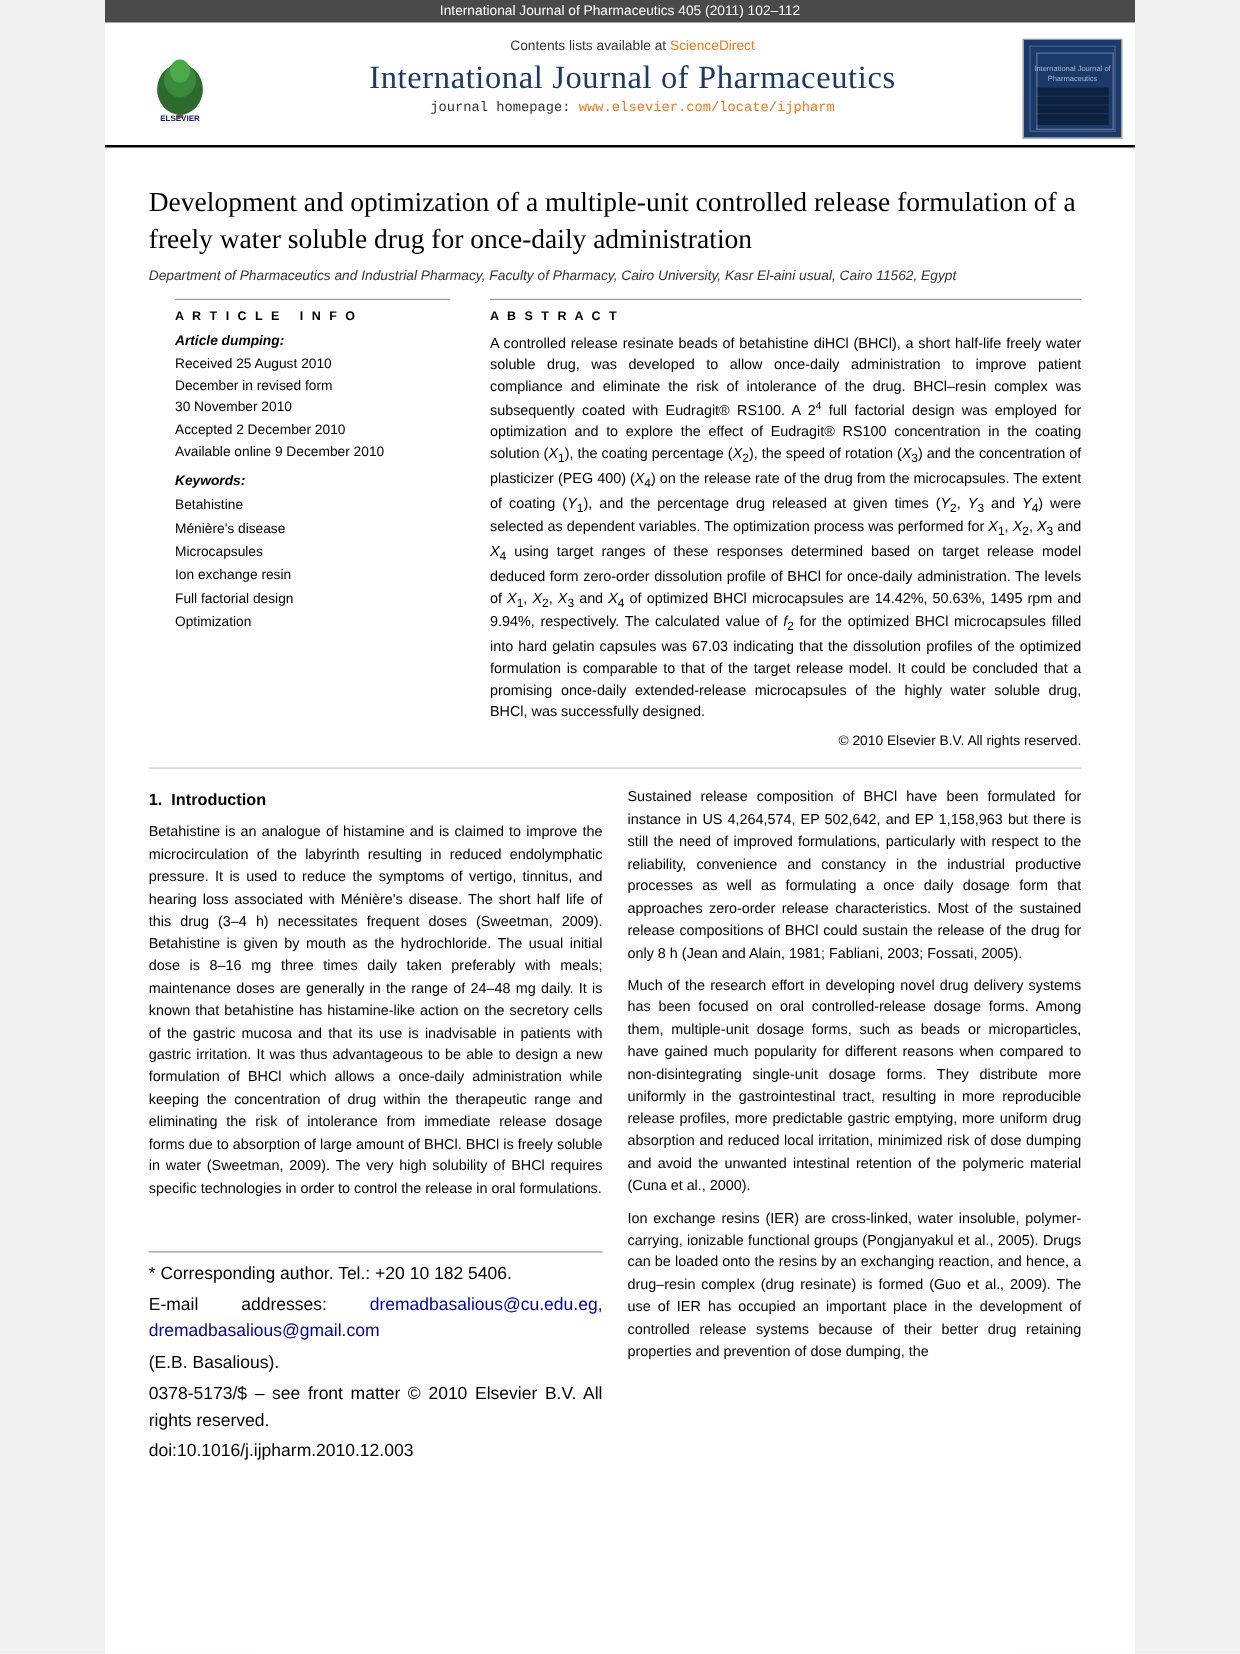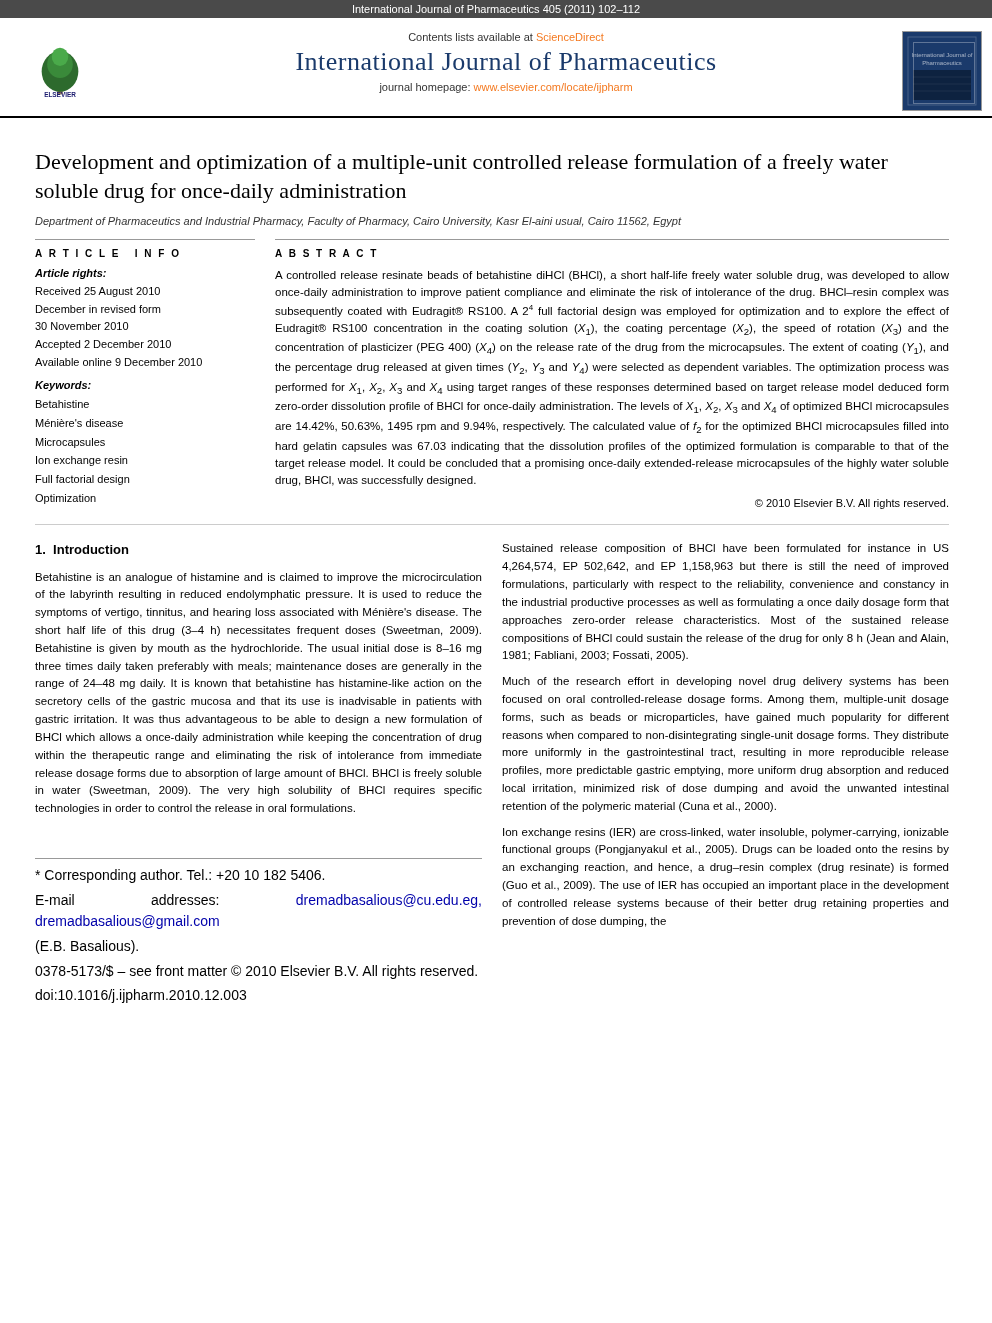--- a/index.html
+++ b/index.html
@@ -7,21 +7,21 @@
       background: #f0f0f0;
       font-family: 'Times New Roman', Times, serif;
       font-size: 13px;
       color: #000;
       display: flex;
       justify-content: center;
       align-items: flex-start;
       min-height: 1323px;
     }
     .page {
-      width: 992px;
+      width: 824px;
       min-height: 1323px;
       background: #fff;
       position: relative;
     }
     .top-bar {
       background: #4a4a4a;
       color: #fff;
       text-align: center;
       font-size: 11px;
       padding: 3px 0;
@@ -67,21 +67,21 @@
     .journal-title {
       font-family: 'Times New Roman', serif;
       font-size: 26px;
       font-weight: normal;
       color: #1a3a6b;
       margin: 4px 0;
       letter-spacing: 0.5px;
     }
     .journal-homepage {
       font-size: 11px;
-      font-family: Liberation Sans, sans-serif;
+      font-family: Liberation Mono, monospace;
       color: #333;
       margin-top: 3px;
     }
     .homepage-link {
       color: #f47920;
     }
     .journal-header-right {
       width: 100px;
       padding: 5px;
       display: flex;
@@ -125,22 +125,23 @@
     }
     .affiliation {
       font-size: 11px;
       font-family: Arial, sans-serif;
       font-style: italic;
       color: #333;
       margin-bottom: 12px;
     }
     .two-column {
       display: flex;
-      gap: 20px;
+      gap: 32px;
       margin-top: 10px;
+      margin-left: 21px;
     }
     .left-column {
       width: 220px;
       flex-shrink: 0;
       border-top: 1px solid #999;
       padding-top: 8px;
     }
     .right-column {
       flex: 1;
       border-top: 1px solid #999;
@@ -299,21 +300,21 @@
     <div class="article-title">Development and optimization of a multiple-unit controlled release formulation of a freely water soluble drug for once-daily administration</div>
 
 
     <div class="affiliation">Department of Pharmaceutics and Industrial Pharmacy, Faculty of Pharmacy, Cairo University, Kasr El-aini usual, Cairo 11562, Egypt</div>
 
     <div class="two-column">
 
       <div class="left-column">
         <div class="section-header">A R T I C L E &nbsp; I N F O</div>
 
-        <div class="info-label">Article rights:</div>
+        <div class="info-label">Article dumping:</div>
         <div class="info-dates">
           <div>Received 25 August 2010</div>
           <div>December in revised form</div>
           <div>30 November 2010</div>
           <div>Accepted 2 December 2010</div>
           <div>Available online 9 December 2010</div>
         </div>
 
         <div class="keywords-label">Keywords:</div>
         <div class="keywords-list">

